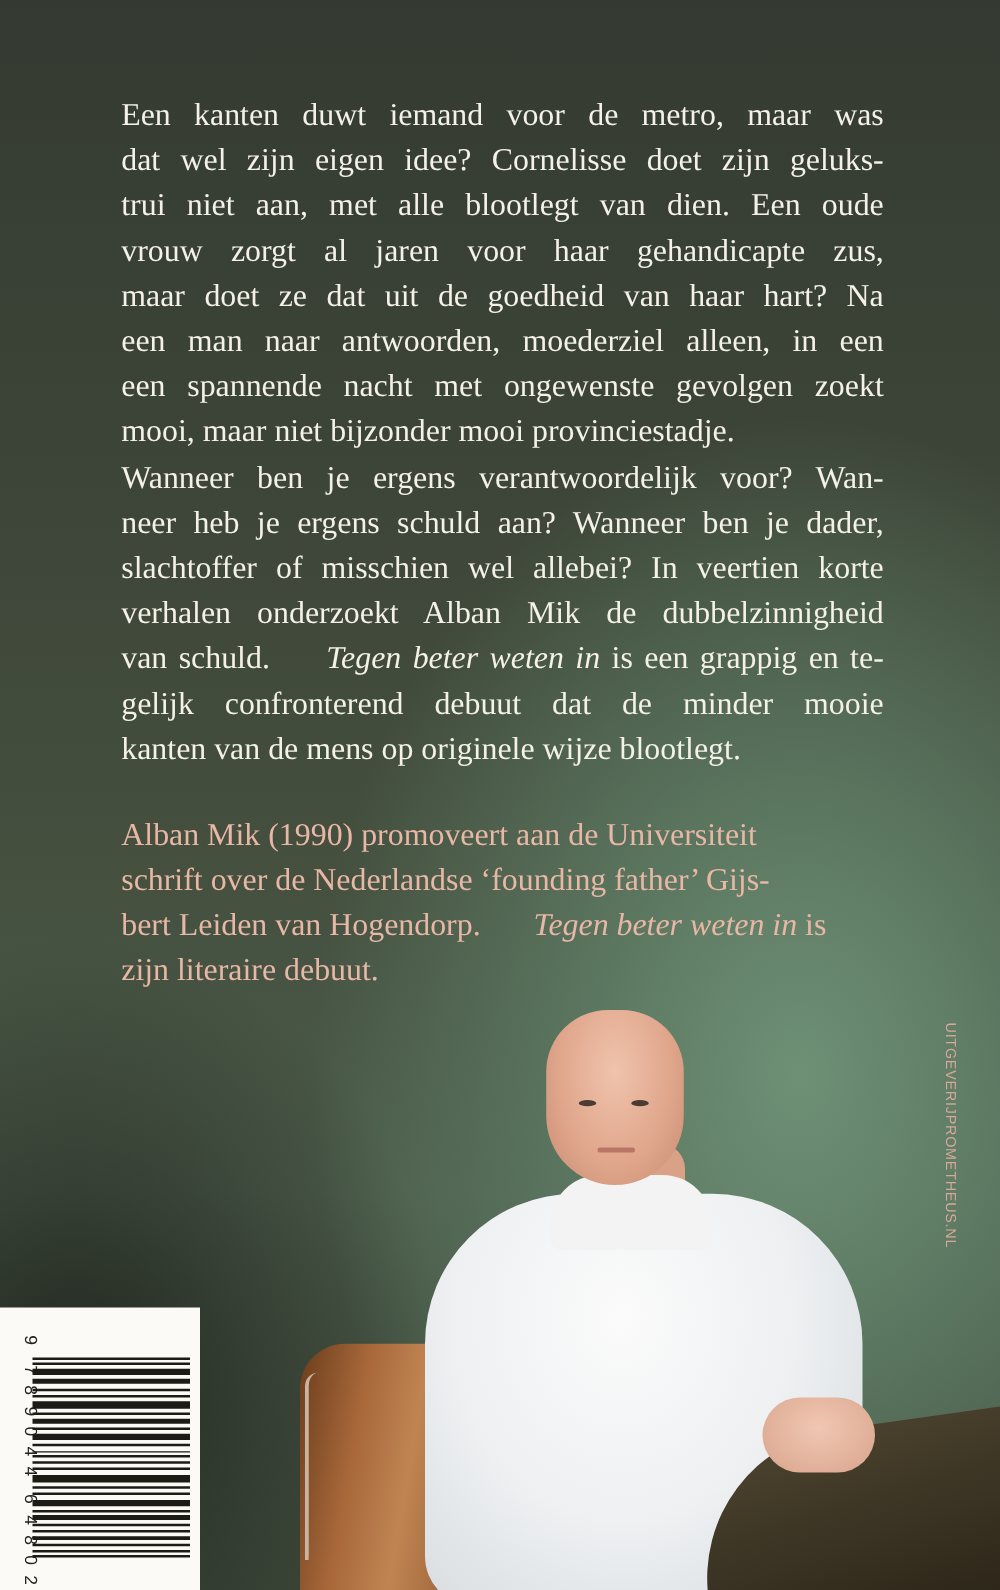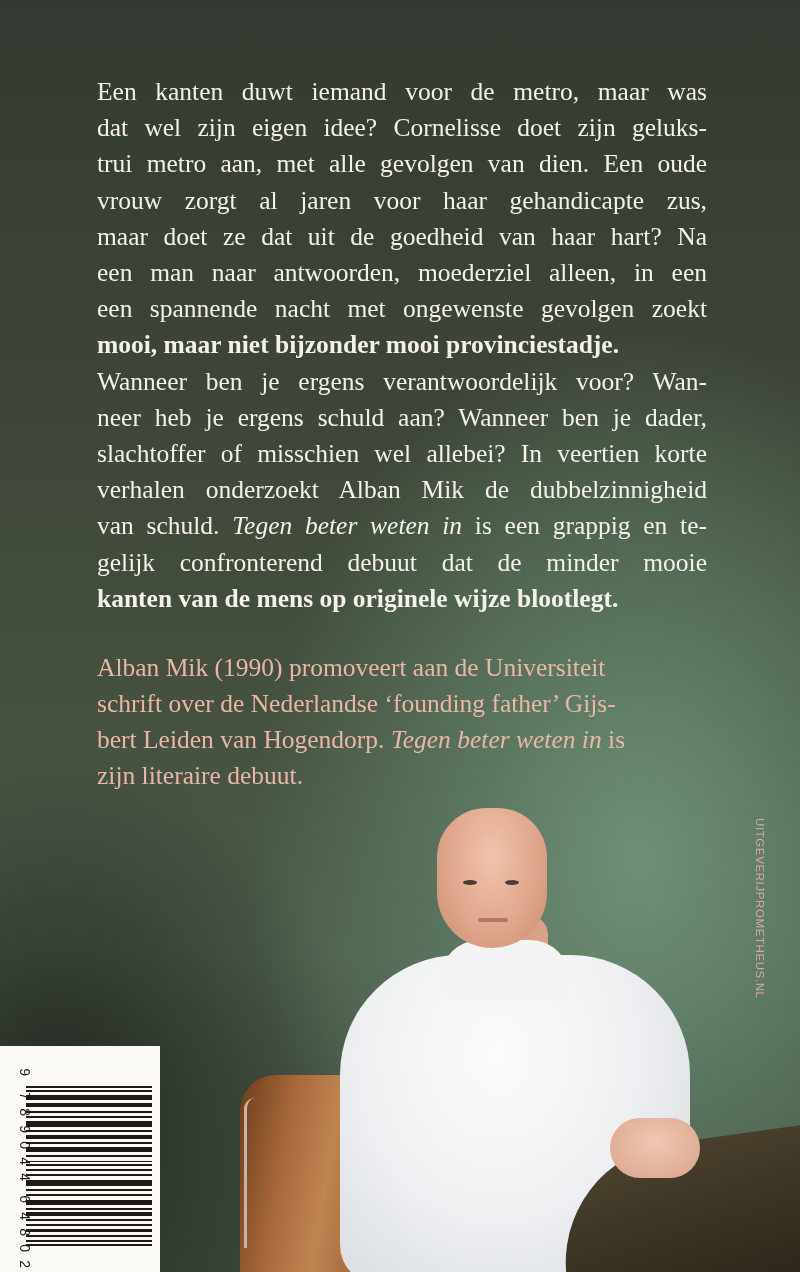--- a/index.html
+++ b/index.html
@@ -7,24 +7,24 @@
     font-family:"Liberation Serif","DejaVu Serif",serif; }
   .cover { position:absolute; left:0; top:0; width:800px; height:1272px; overflow:hidden;
     background:
       radial-gradient(ellipse 520px 700px at 640px 860px, rgba(112,148,120,0.95) 0%, rgba(98,130,106,0.7) 35%, rgba(80,100,84,0) 75%),
       radial-gradient(ellipse 420px 500px at 60px 1100px, rgba(30,34,28,0.85) 0%, rgba(30,34,28,0) 70%),
       linear-gradient(180deg, #343a31 0%, #3d4538 30%, #45503f 55%, #4c5c4b 75%, #3e4a3b 100%);
   }
   .text-block { position:absolute; left:97px; width:610px; color:#f4f1e8; font-size:25.5px; line-height:36.2px; }
   .blurb { top:74px; }
   .blurb .line { display:block; text-align:justify; text-align-last:justify; white-space:nowrap; }
-  .blurb .line.last { text-align-last:left;font-weight:bold; }
+  .blurb .line.last { text-align-last:left; }
   .bio { top:650px; color:#e8b7a6; font-size:25.5px; line-height:36px;font-family:Liberation Serif, serif; }
   .bio .line { display:block; white-space:nowrap; }
-  i { font-style:italic; }
+  i { font-style:italic;margin-left:36px; }
 
   .publisher { position:absolute; left:766px; top:818px; transform-origin:0 0; transform:rotate(90deg);
     font-family:"Liberation Sans","DejaVu Sans",sans-serif; font-size:11.5px; letter-spacing:0.6px; color:#d7a99c; white-space:nowrap; }
   .chair { position:absolute; left:240px; top:1075px; width:150px; height:230px; border-radius:36px 40px 0 0;
     background:linear-gradient(100deg,#6b3d1c 0%,#a8683a 30%,#c08452 55%,#8a5228 100%); }
   .chair-frame { position:absolute; left:244px; top:1098px; width:8px; height:150px; border-left:3px solid #c9b4a4; border-radius:12px 0 0 0; }
   .shirt { position:absolute; left:340px; top:955px; width:350px; height:330px;
     background:radial-gradient(ellipse at 45% 30%, #fbfbfb 0%, #eef0f2 50%, #d4d9dd 100%);
     border-radius:120px 120px 20px 40px; }
   .collar { position:absolute; left:440px; top:940px; width:130px; height:60px; background:#f3f3f3; border-radius:40px 40px 10px 10px; }
@@ -47,21 +47,21 @@
   .bar { position:absolute; left:0; width:126px; background:#1e1b14; }
 </style>
 </head>
 <body>
 
 <div class="cover">
 
   <div class="text-block blurb">
     <span class="line">Een kanten duwt iemand voor de metro, maar was</span>
     <span class="line">dat wel zijn eigen idee? Cornelisse doet zijn geluks-</span>
-    <span class="line">trui metro aan, met alle gevolgen van dien. Een oude</span>
+    <span class="line">trui niet aan, met alle blootlegt van dien. Een oude</span>
     <span class="line">vrouw zorgt al jaren voor haar gehandicapte zus,</span>
     <span class="line">maar doet ze dat uit de goedheid van haar hart? Na</span>
     <span class="line">een man naar antwoorden, moederziel alleen, in een</span>
     <span class="line">een spannende nacht met ongewenste gevolgen zoekt</span>
     <span class="line last">mooi, maar niet bijzonder mooi provinciestadje.</span>
     <span class="line">Wanneer ben je ergens verantwoordelijk voor? Wan-</span>
     <span class="line">neer heb je ergens schuld aan? Wanneer ben je dader,</span>
     <span class="line">slachtoffer of misschien wel allebei? In veertien korte</span>
     <span class="line">verhalen onderzoekt Alban Mik de dubbelzinnigheid</span>
     <span class="line"><span>van schuld. </span><i>Tegen beter weten in</i><span> is een grappig en te-</span></span>

